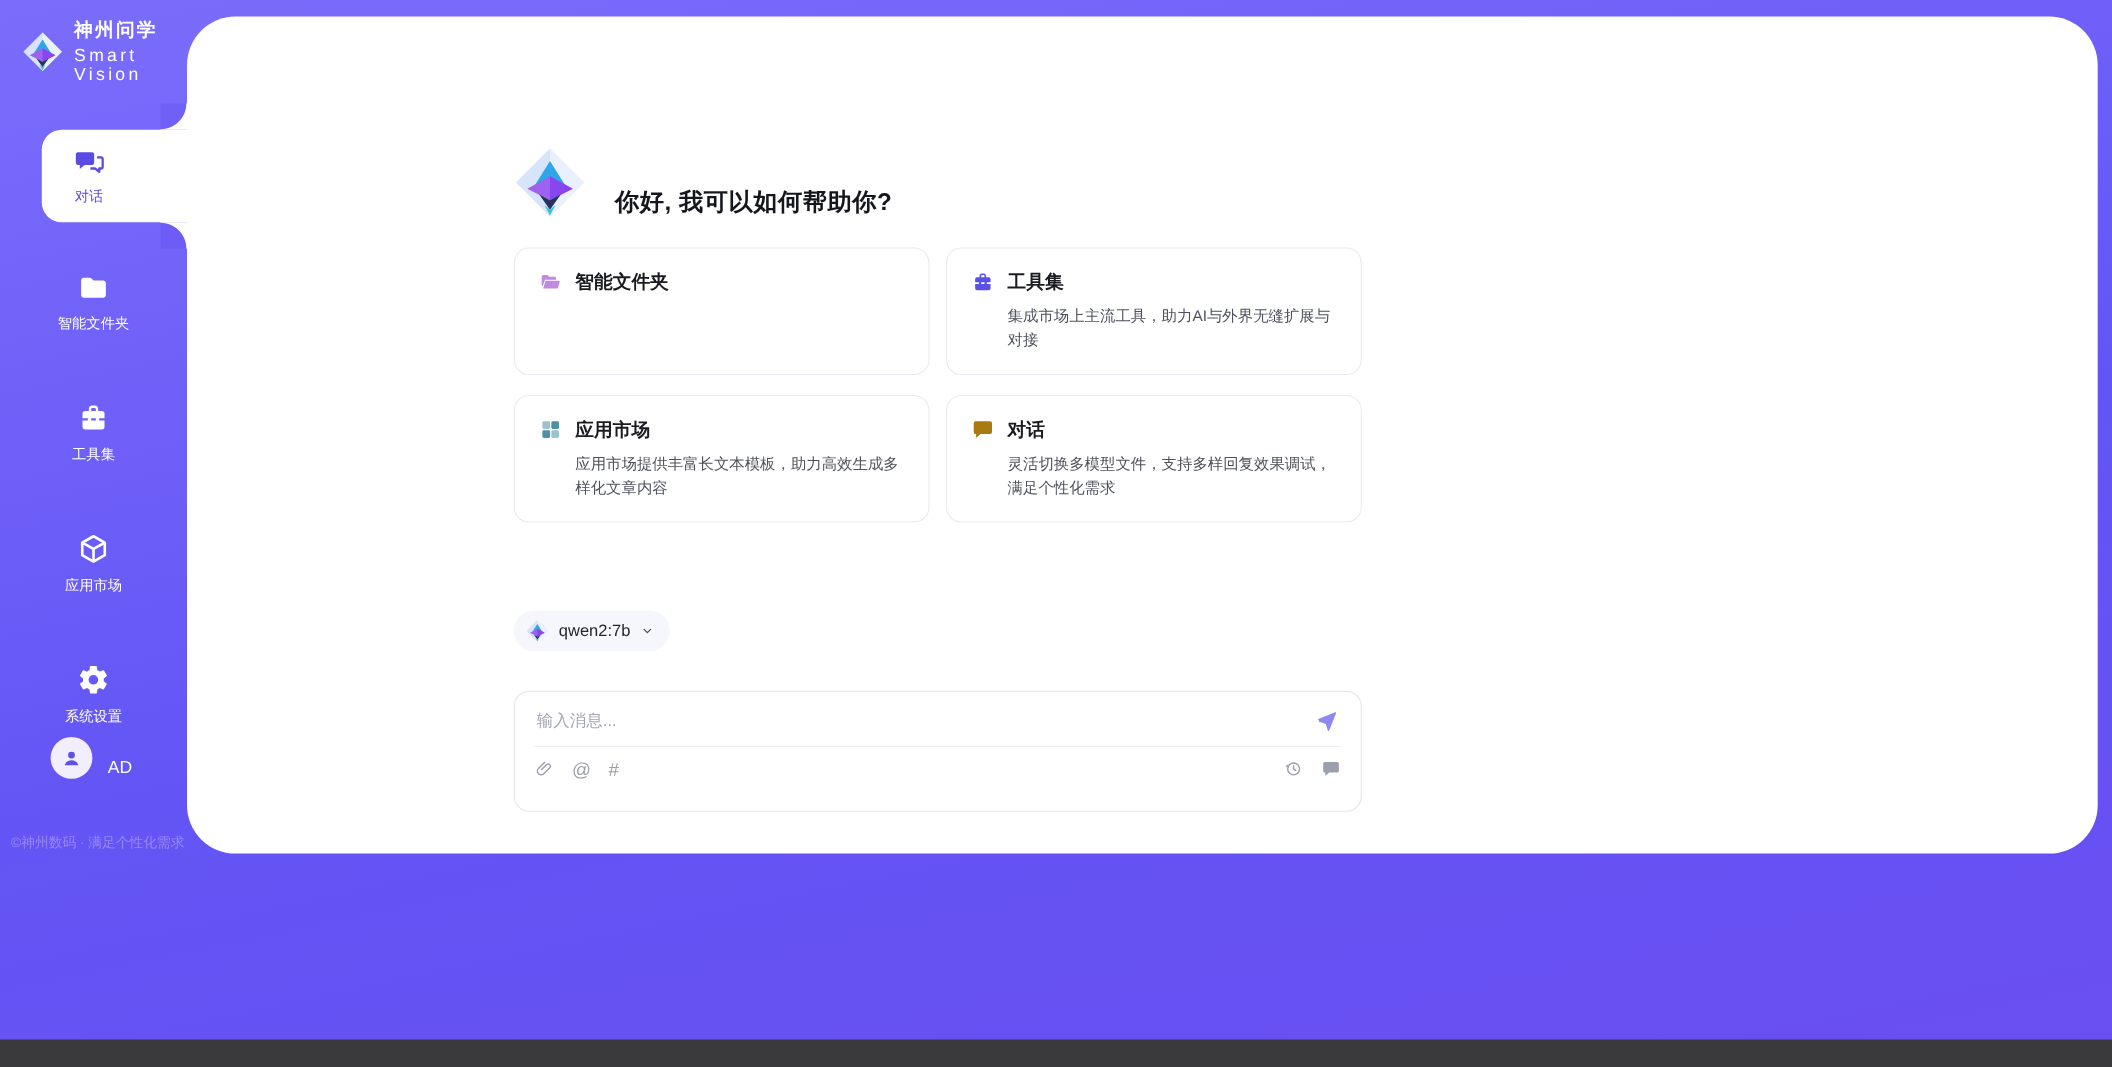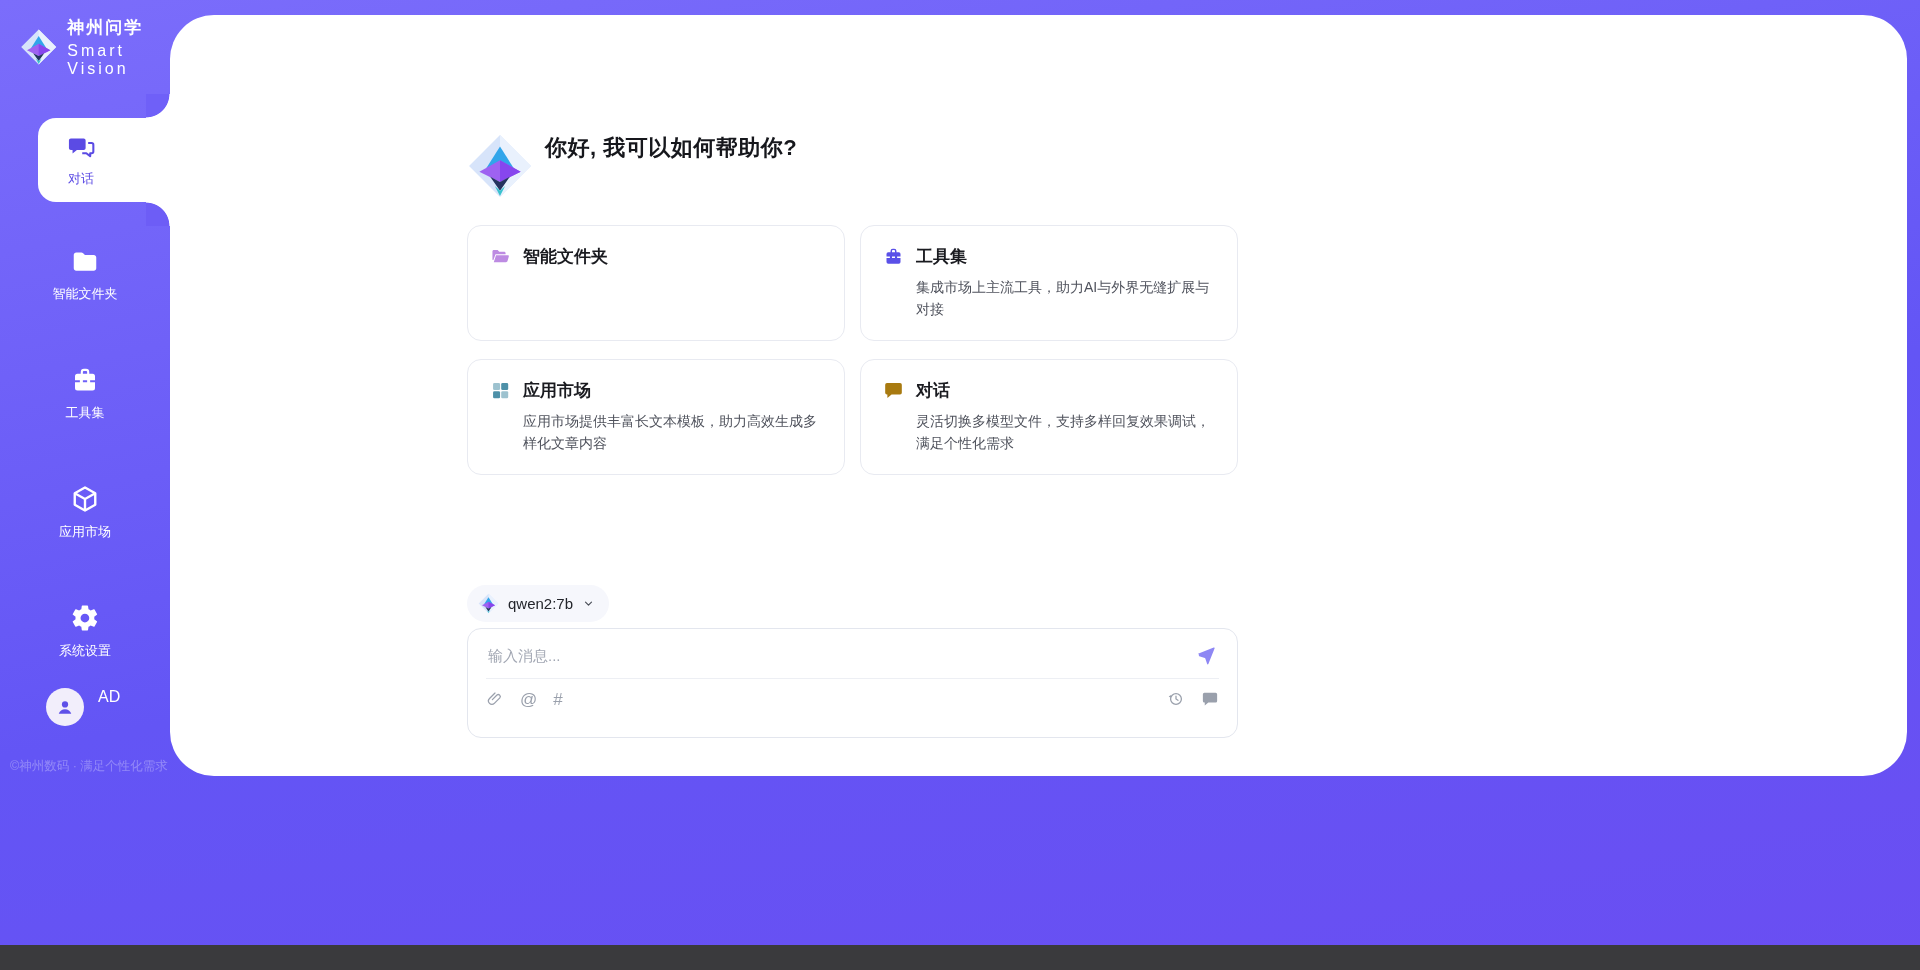--- a/index.html
+++ b/index.html
@@ -22,44 +22,44 @@
   .tab-active .nav-label { color:#5b4be4; }
   .curve { position:absolute; width:24px; height:24px; left:146px; }
   .curve-top { top:94px;  background:radial-gradient(circle 24px at 0 0,   #6f60f8 0 23px,#fff 23.8px); }
   .curve-bot { top:202px; background:radial-gradient(circle 24px at 0 100%,#6d5df6 0 23px,#fff 23.8px); }
 
   .nav-item { position:absolute; left:0; width:170px; display:flex; flex-direction:column;
               align-items:center; gap:9px; color:#fff; cursor:pointer; }
   .nav-item svg { width:30px; height:30px; }
   .nav-label { font-size:13px; }
 
-  .user-row { position:absolute; left:46px; top:688px; display:flex; align-items:flex-start; gap:14px; cursor:pointer; }
+  .user-row { position:absolute; left:46px; top:670px; display:flex; align-items:flex-end; gap:14px; cursor:pointer; }
   .avatar { width:38px; height:38px; border-radius:50%; background:#f2eefb; display:flex;
             align-items:center; justify-content:center; }
   .avatar svg { width:22px; height:22px; color:#5f50e8; }
   .user-name { color:#fff; font-size:16px; }
   .copyright { position:absolute; left:10px; top:758px; color:rgba(255,255,255,.3); font-size:12.5px; }
 
   
   .panel { position:absolute; left:170px; top:15px; width:1737px; height:761px;
            background:#fff; border-radius:44px; }
-  .greet-row { position:absolute; left:297px; top:118px; display:flex; align-items:flex-start; gap:12px; }
+  .greet-row { position:absolute; left:297px; top:118px; display:flex; align-items:flex-end; gap:26px; }
   .greet-row .gem { width:66px; height:66px; }
   .greeting { font-size:22px; font-weight:800; color:#16171c; letter-spacing:.5px; }
 
   .cards { position:absolute; left:297px; top:210px; display:grid;
            grid-template-columns:378px 378px; column-gap:15px; row-gap:18px; }
   .card { min-height:104px; border:1px solid #e8eaf1; border-radius:14px; background:#fff;
           padding:19px 22px; cursor:pointer; }
   .card-head { display:flex; align-items:center; gap:12px; }
   .card-head svg { width:21px; height:21px; }
   .card-title { font-size:17px; font-weight:700; color:#1a1b20; }
   .card-desc { margin:8px 0 0 33px; font-size:14px; color:#4f525c; line-height:1.6; }
 
-  .model-pill { position:absolute; left:297px; top:570px; height:37px; border-radius:19px;
+  .model-pill { position:absolute; left:297px; top:540px; height:37px; border-radius:19px;
                 background:#f6f7fc; display:inline-flex; align-items:center; gap:9px;
                 padding:0 14px 0 11px; cursor:pointer; }
   .model-pill .gem { width:21px; height:21px; }
   .model-name { font-size:15px; color:#23252b; }
   .chev { width:13px; height:13px; color:#4b4f58; }
 
   .composer { position:absolute; left:297px; top:613px; width:771px; height:110px;
               border:1.5px solid #e3e6ee; border-radius:14px; background:#fff; }
   .composer-top { display:flex; align-items:center; padding:15px 20px 8px 20px; }
   .msg-input { flex:1; border:none; outline:none; font-size:15px; color:#30323a;

